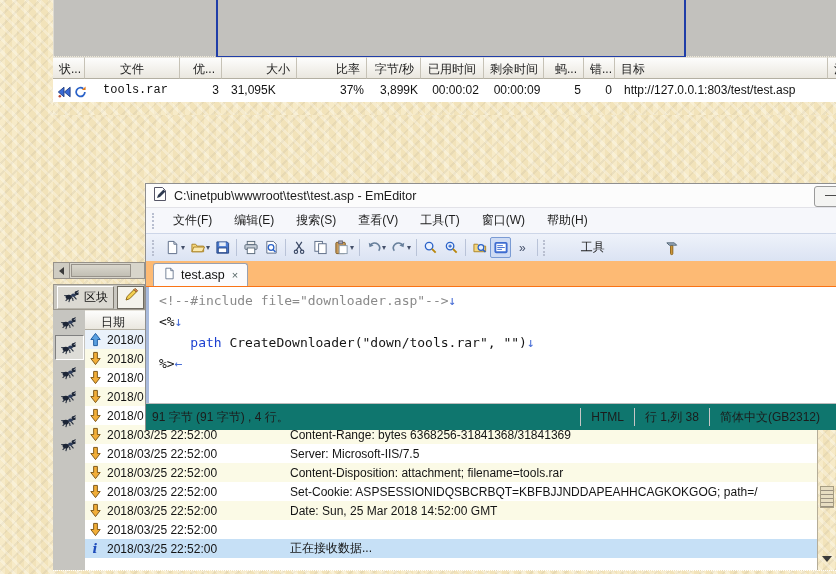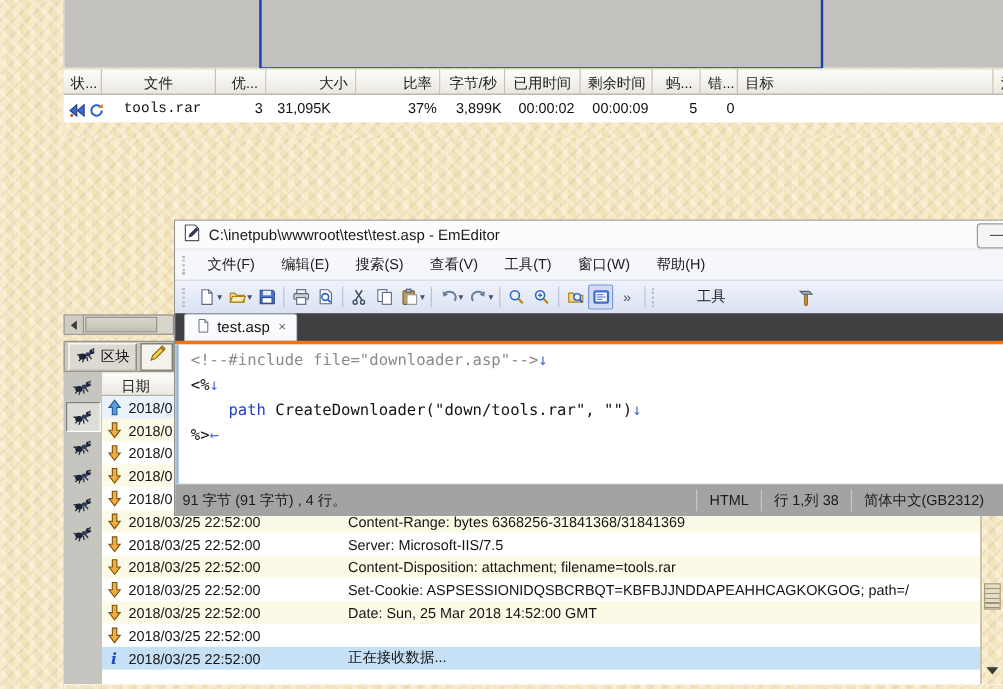--- a/index.html
+++ b/index.html
@@ -78,28 +78,28 @@
   .grip{width:3px;height:16px;border-left:2px dotted #b9bfd0;margin:0 5px 0 2px}
   .mi{padding:4px 11px}
   .em-tools{height:27px;display:flex;align-items:center;background:linear-gradient(#eef2fa,#dbe3f3);
             padding-left:4px;border-top:1px solid #cdd6e8}
   .tbi{width:21px;height:21px;display:flex;align-items:center;justify-content:center;flex:none}
   .tbi.pressed2{background:#cfdcf4;border:1px solid #7a9bd4;border-radius:2px;box-sizing:border-box}
   .dd{font-size:8px;color:#44506a;margin:0 2px 0 -2px}
   .tsep{width:1px;height:17px;background:#b9c3d8;margin:0 3px;flex:none}
   .chev{font-size:12px;color:#44506a;margin:0 8px}
   .tools-label{margin-left:28px;color:#1c1c1c}
-  .em-tabbar{height:26px;background:#404040;border-bottom:3px solid #f97316;display:flex;align-items:flex-end;padding-left:7px;box-sizing:border-box}
+  .em-tabbar{height:26px;background:#fdba74;border-bottom:1px solid #f97316;display:flex;align-items:flex-end;padding-left:7px;box-sizing:border-box}
   .tab{height:22px;background:#fbfbfd;border:1px solid #98a0b0;border-bottom:none;border-radius:3px 3px 0 0;
        display:flex;align-items:center;gap:5px;padding:0 9px;font-size:12.5px;color:#111}
   .tclose{color:#566;font-size:11px;margin-left:2px}
   .em-edit{position:relative;height:116px;background:#fff;border-left:3px solid #a9bbdc;box-sizing:border-box;padding-top:3px}
   .cl{font-family:"DejaVu Sans Mono",monospace;font-size:13px;line-height:21px;padding-left:10px;white-space:pre}
   .c-comment{color:#8a8a8a}.c-keyword{color:#1b3fd0}.c-plain{color:#151515}.c-mark{color:#4a6fd6}
-  .em-status{height:26px;background:#a3a3a3;border-top:1px solid #bcbcbc;display:flex;align-items:center;
+  .em-status{height:26px;background:#0f766e;border-top:1px solid #bcbcbc;display:flex;align-items:center;
              padding:0 6px;color:#1c1c1c;font-size:12px}
   .sleft{flex:1;white-space:nowrap}
   .ss{border-left:1px solid #c6c6c6;padding:0 10px;height:18px;display:flex;align-items:center;white-space:nowrap}
 </style>
 </head>
 <body>
 
 <div id="stage">
   <div class="bg tex"></div>
 
@@ -140,20 +140,21 @@
         </div>
         <div class="dcell" style="width: 95px; text-align: center; font-family: Liberation Mono, monospace;">tools.rar</div>
         <div class="dcell" style="width: 42px; text-align: right;">3</div>
         <div class="dcell" style="width: 75px; text-align: left;">31,095K</div>
         <div class="dcell" style="width: 70px; text-align: right;">37%</div>
         <div class="dcell" style="width: 54px; text-align: right;">3,899K</div>
         <div class="dcell" style="width: 63px; text-align: center;">00:00:02</div>
         <div class="dcell" style="width: 60px; text-align: center;">00:00:09</div>
         <div class="dcell" style="width: 40px; text-align: right;">5</div>
         <div class="dcell" style="width: 31px; text-align: right;">0</div>
+        <div class="dcell" style="width: 213px; text-align: left;">http://127.0.0.1:803/test/test.asp</div>
         <div class="dcell" style="width: 8px; text-align: left;"></div>
       </div>
   </div>
 
   <div class="hscroll">
     <div class="harrow">
         <span class="htri"></span>
       </div>
     <div class="hthumb"></div>
   </div>

